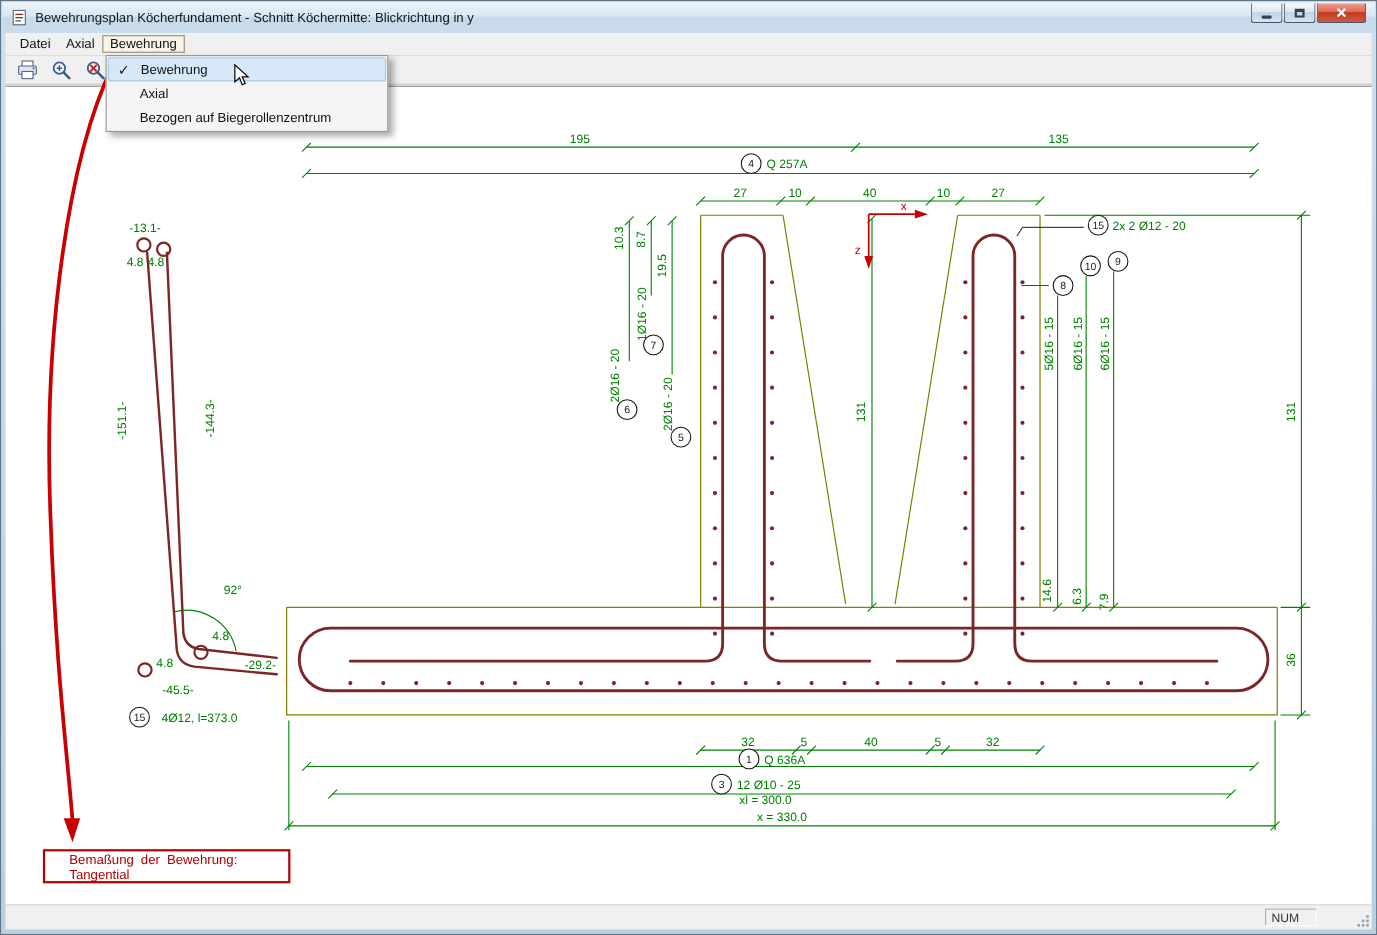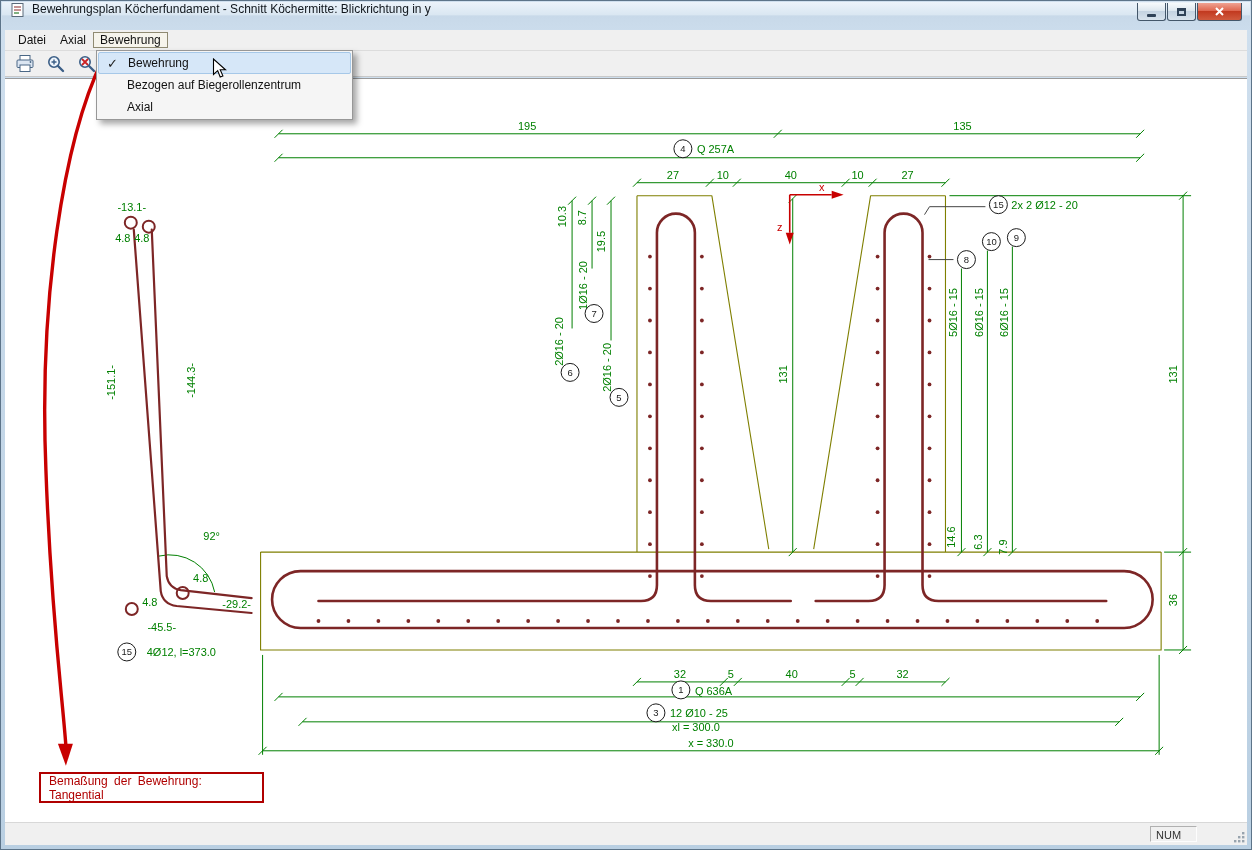--- a/index.html
+++ b/index.html
@@ -1,21 +1,21 @@
 <!DOCTYPE html>
 <html><head>
 <meta charset="utf-8">
 <style>
   html,body{margin:0;padding:0}
   body{width:1252px;height:850px;overflow:hidden;position:relative;
        font-family:"Liberation Sans",sans-serif;background:#fff}
   .window{position:absolute;inset:0;background:linear-gradient(#cfdfee,#b9cfe2);
           border:1px solid #5d7489;box-sizing:border-box}
   
-  .titlebar{position:absolute;top:1px;left:1px;right:1px;height:28px;display:flex;align-items:flex-start;
+  .titlebar{position:absolute;top:1px;left:1px;right:1px;height:28px;display:flex;align-items:center;
             padding:0 8px;box-sizing:border-box;font-size:12px;color:#10161c;
             background:linear-gradient(180deg,#ecf3fa 0%,#dae7f2 45%,#c8d9e9 50%,#cbdcec 100%)}
   .title-icon{width:16px;height:16px;margin-right:6px;flex:0 0 auto}
   .title-text{white-space:nowrap;overflow:hidden}
   .win-controls{position:absolute;top:1px;right:8px;display:flex}
   .win-btn{width:29px;height:18px;box-sizing:border-box;margin-left:1px;cursor:default;
            border:1px solid #44576a;border-top:none;border-radius:0 0 3px 3px;
            background:linear-gradient(#f7fafc,#dde7ef 45%,#c4d3e1 50%,#d8e3ed);
            display:flex;align-items:center;justify-content:center}
   .win-btn.close{width:45px;background:linear-gradient(#f0a violet);
@@ -42,21 +42,21 @@
             border:1px solid #979797;box-shadow:4px 4px 6px rgba(0,0,0,.35);padding:1px;box-sizing:border-box}
   .dd-item{height:22px;display:flex;align-items:center;font-size:12px;color:#111;
            position:relative;padding-left:29px;box-sizing:border-box}
   .dd-item.hl{background:#d6e7f8;border:1px solid #a6c8e8;border-radius:2px}
   .dd-check{position:absolute;left:8px;top:3px;font-size:13px;color:#222}
   
   .cursor{position:absolute;left:211px;top:57px;z-index:60;width:15px;height:22px}
   
   .annotation-box{position:absolute;left:38px;top:771px;width:225px;height:31px;z-index:10;
                   box-sizing:border-box;border:2px solid #b00000;background:#fff;color:#b00000;
-                  display:flex;padding-left:8px;font-size:12px;word-spacing:3px}
+                  display:flex;padding-left:22px;font-size:12px;word-spacing:3px}
   
   .statusbar{position:absolute;left:4px;right:4px;bottom:4px;height:22px;background:#f0f0f0;
              border-top:1px solid #d8d8d8;font-size:11px;color:#333}
   .status-num{position:absolute;right:50px;top:3px;bottom:3px;width:47px;box-sizing:border-box;
               border:1px solid #b0b0b0;border-bottom-color:#fdfdfd;border-right-color:#fdfdfd;
               display:flex;align-items:flex-end;padding-left:5px;background:#f0f0f0}
   .grip{position:absolute;right:1px;bottom:1px;width:14px;height:14px}
 </style>
 </head>
 <body>
@@ -328,24 +328,24 @@
         <text x="126" y="655.5" fill="#1a1a1a" text-anchor="middle" font-size="9.5">15</text>
       </g>
   </svg>
 
   <div class="dropdown">
     <div class="dd-item hl">
       <span class="dd-check">✓</span>
       <span>Bewehrung</span>
     </div>
     <div class="dd-item">
+      <span>Axial</span>
+    </div>
+    <div class="dd-item">
       <span>Bezogen auf Biegerollenzentrum</span>
-    </div>
-    <div class="dd-item">
-      <span>Axial</span>
     </div>
   </div>
 
   <svg class="cursor" viewBox="0 0 15 22">
     <path d="M1.5,1 L1.5,16.5 L5.7,12.7 L8.2,19 L10.9,17.9 L8.2,11.8 L13.5,11.8 Z" fill="#fff" stroke="#000" stroke-width="1.1"></path>
   </svg>
 
   <div class="annotation-box">
     <span>Bemaßung der Bewehrung: Tangential</span>
   </div>

